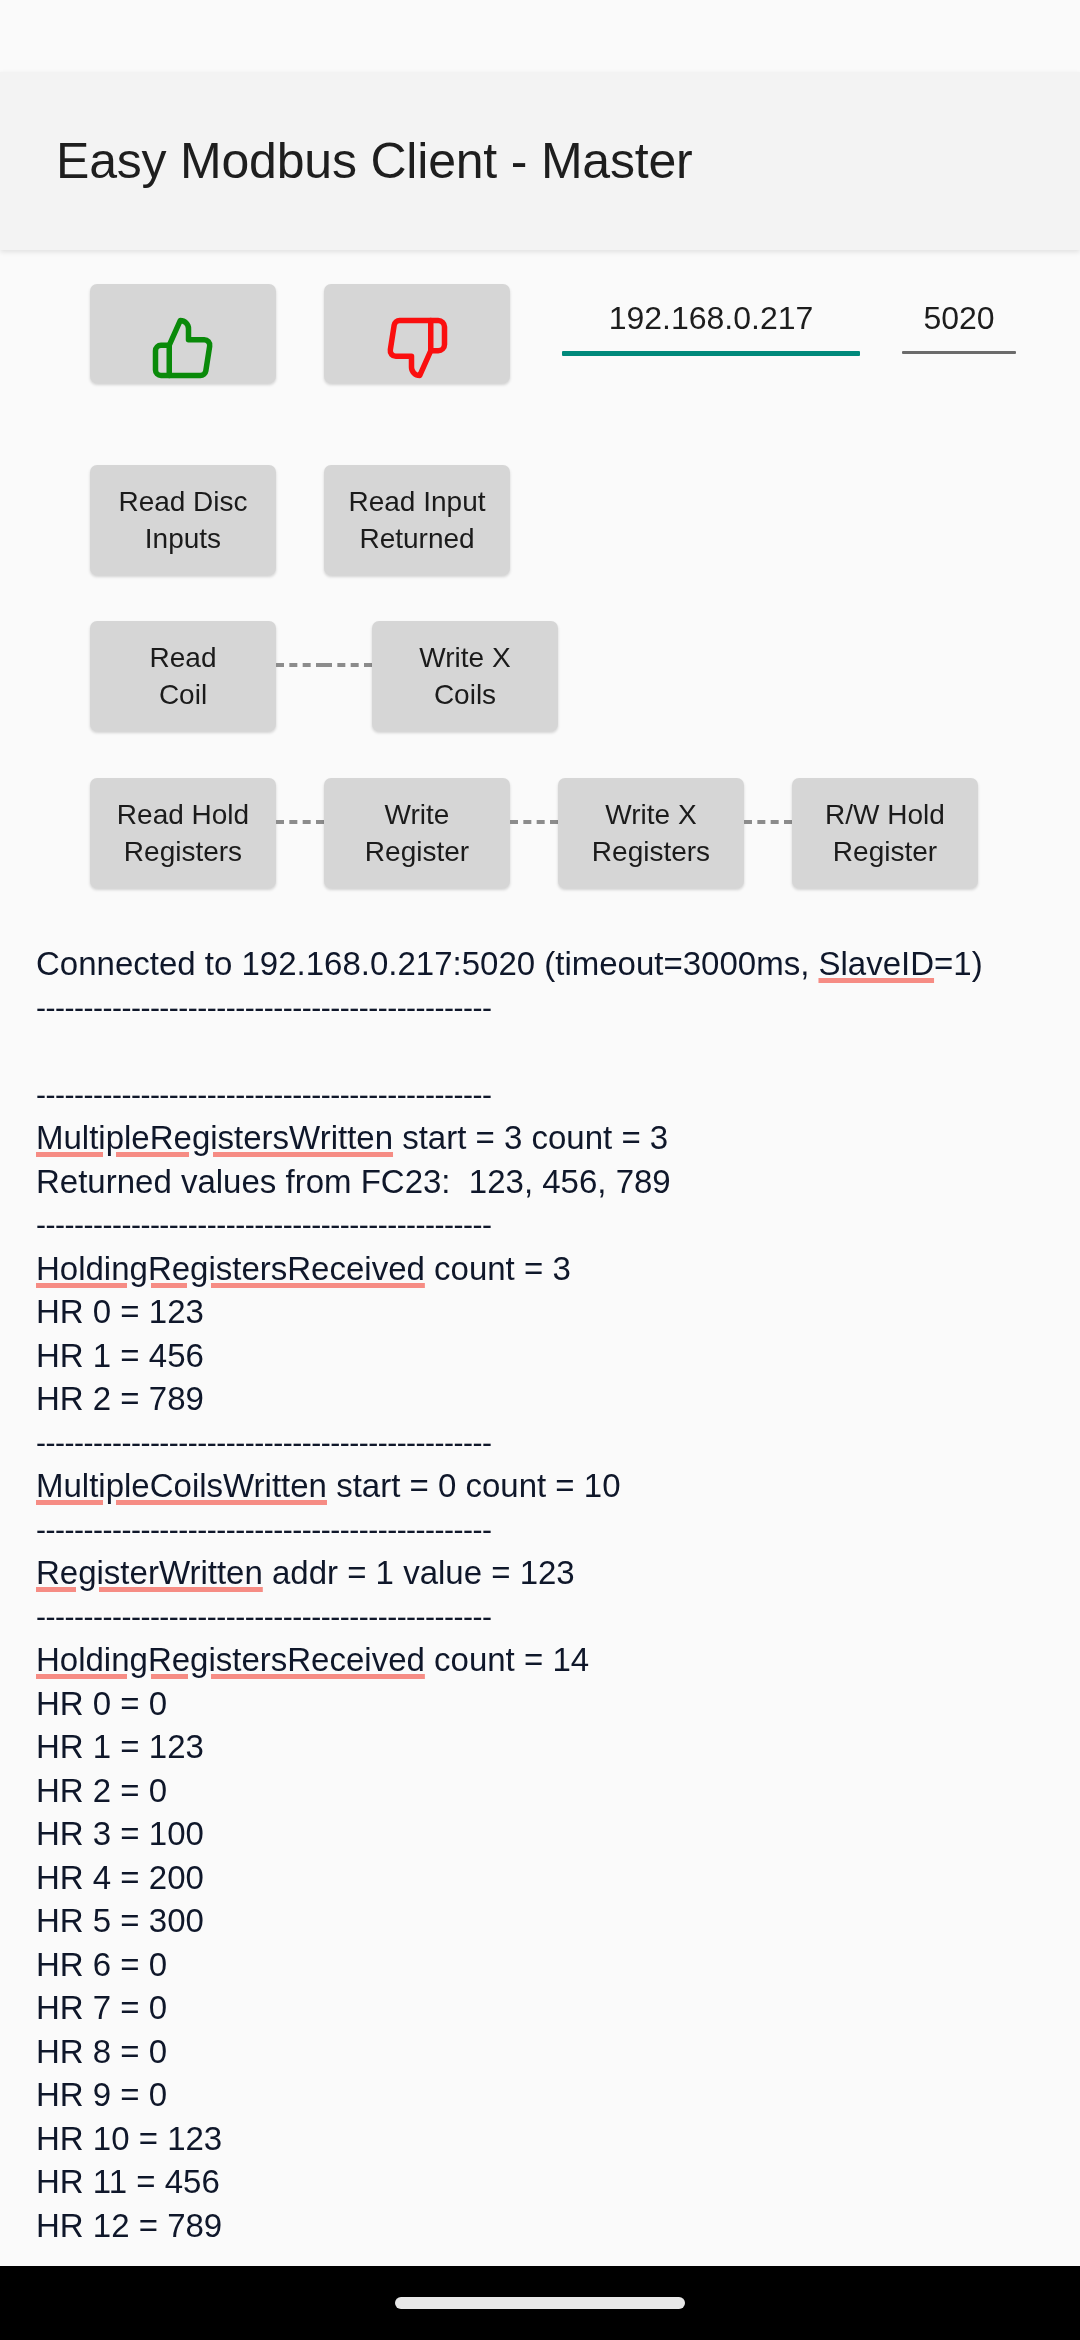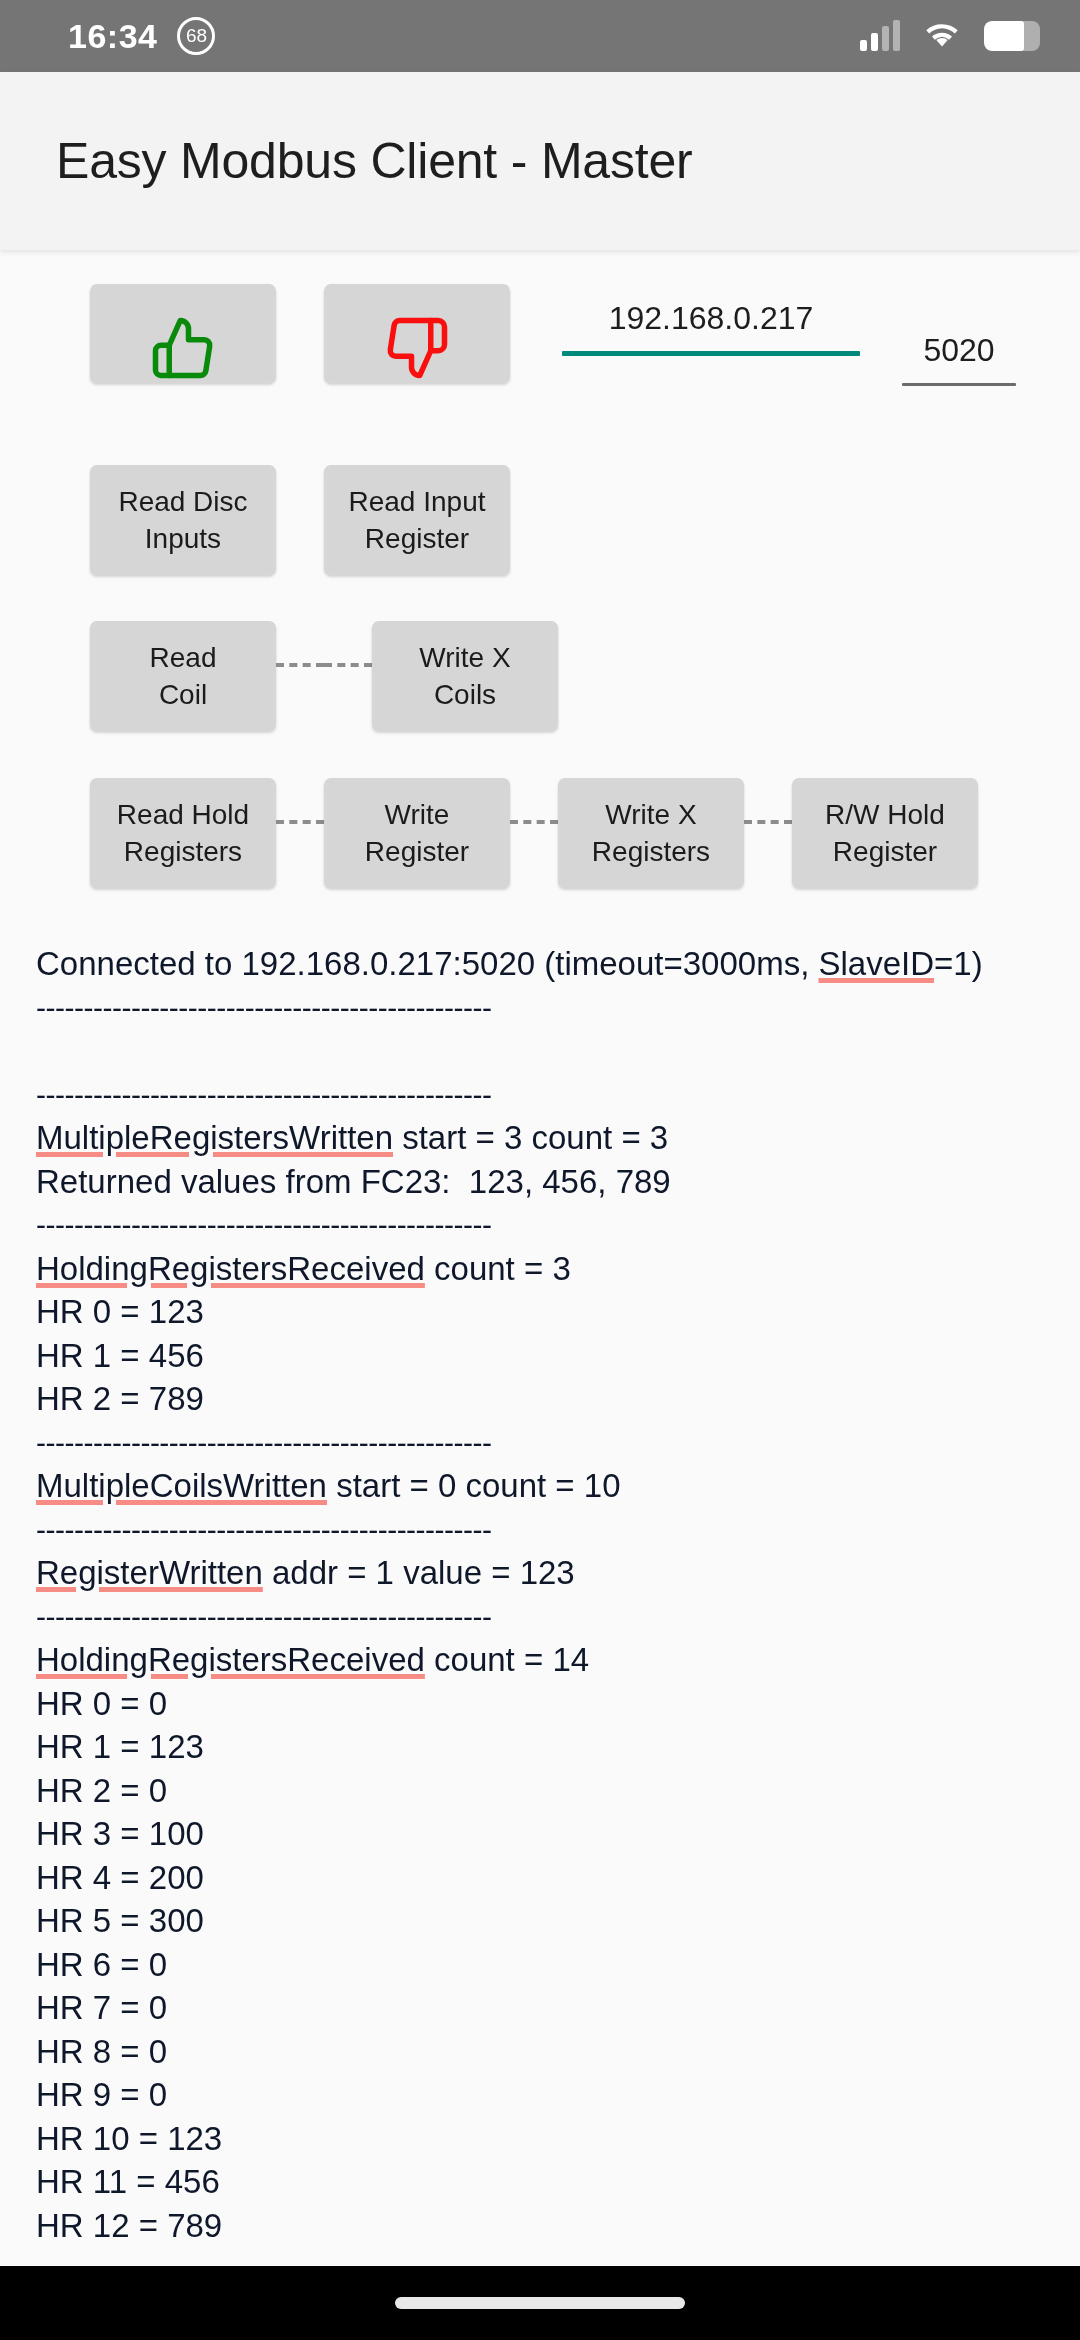--- a/index.html
+++ b/index.html
@@ -204,44 +204,20 @@
     height: 12px;
     border-radius: 8px;
     background: #e8e8e8;
   }
 </style>
 </head>
 <body>
 
 <div id="screen">
 
-  <div class="status-bar">
-    <div class="status-left">
-      <span class="status-clock">16:34</span>
-      <span class="batt-ring">68</span>
-    </div>
-    <div class="status-right">
-      <span class="sig-bars">
-          <i></i>
-          <i></i>
-          <i></i>
-          <i></i>
-        </span>
-      <span>
-        <svg width="40" height="30" viewBox="0 0 24 18">
-          <path d="M12 16.5 8.6 12.6a5.2 5.2 0 0 1 6.8 0z" fill="#fff"></path>
-          <path d="M12 8.2c2.3 0 4.4.85 6 2.25l-1.7 1.95A7.1 7.1 0 0 0 12 10.6a7.1 7.1 0 0 0-4.3 1.8L6 10.45A9.2 9.2 0 0 1 12 8.2z" fill="#fff"></path>
-          <path d="M12 3.2c3.6 0 6.9 1.35 9.4 3.55l-1.7 1.95A11.9 11.9 0 0 0 12 5.6a11.9 11.9 0 0 0-7.7 3.1L2.6 6.75A14 14 0 0 1 12 3.2z" fill="#fff"></path>
-        </svg>
-      </span>
-      <span class="battery">
-          <span class="fill"></span>
-        </span>
-    </div>
-  </div>
 
   <div class="app-bar">
     <span class="app-title">Easy Modbus Client - Master</span>
   </div>
 
   <div class="content">
 
     <div class="btn-row" style="top:34px;">
       <button class="mbtn icon-btn">
         <span class="thumb">
@@ -259,32 +235,32 @@
             <path d="M17 2h2.7A2.3 2.3 0 0 1 22 4.3v6.4a2.3 2.3 0 0 1-2.3 2.3H17"></path>
           </svg>
         </span>
       </button>
 
       <div class="field" style="left:562px; top:16px; width:298px;">
         <span class="val">192.168.0.217</span>
         <span class="rule"></span>
       </div>
 
-      <div class="field unfocused" style="left:902px; top:16px; width:114px;margin-top:32px;">
+      <div class="field unfocused" style="left:902px; top:16px; width:114px;">
         <span class="val">5020</span>
         <span class="rule"></span>
       </div>
     </div>
 
     <div class="btn-row" style="top:193px;">
       <button class="mbtn w-std">Read Disc
 Inputs</button>
       <span class="gap-plain"></span>
       <button class="mbtn w-std">Read Input
-Register</button>
+Returned</button>
     </div>
 
     <div class="btn-row" style="top:349px;">
       <button class="mbtn w-std">Read
 Coil</button>
       <span class="conn"></span>
       <span class="conn"></span>
       <button class="mbtn w-std">Write X
 Coils</button>
     </div>

